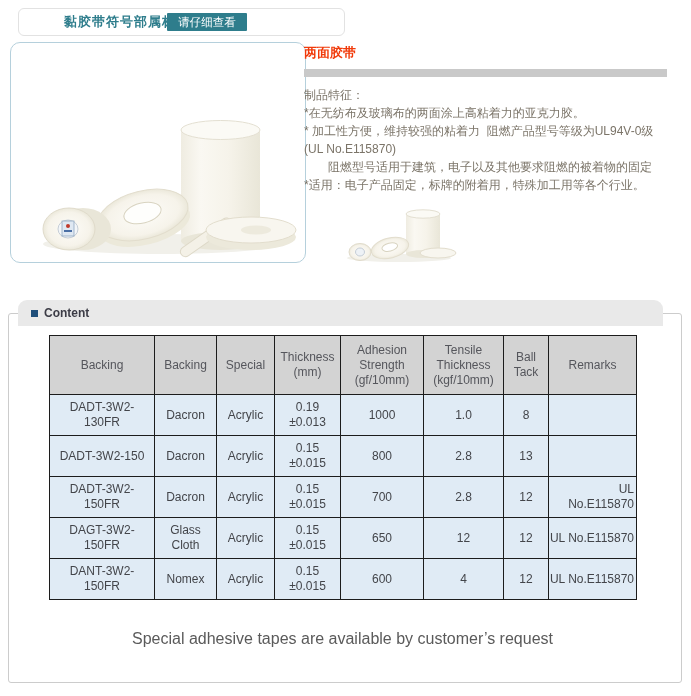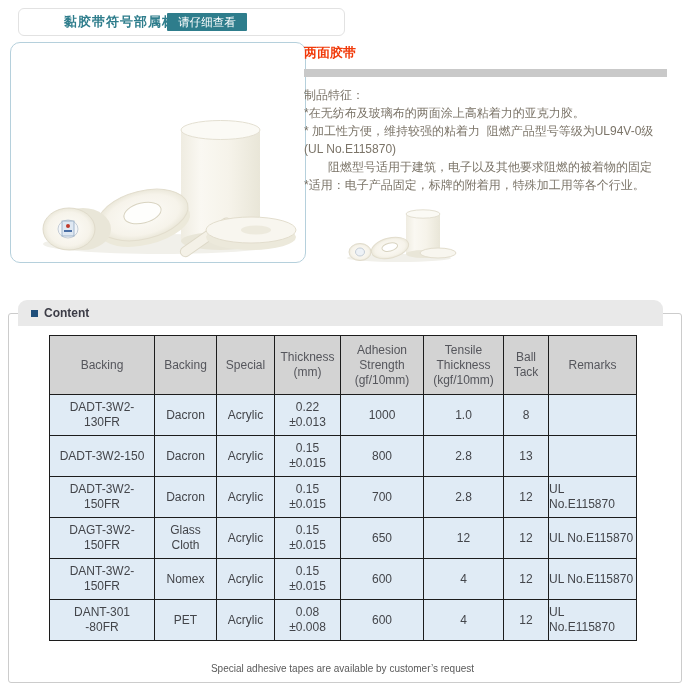--- a/index.html
+++ b/index.html
@@ -27,24 +27,24 @@
     background:#e9e9e9; border-radius:9px 9px 0 0; display:flex; align-items:center; }
   .bullet { width:7px; height:7px; background:var(--bullet-navy,#1f4e7a); margin:0 6px 0 13px; }
   .content-label { font-size:12px; font-weight:bold; color:#3c3c46; }
 
   .spec-table { position:absolute; left:49px; top:335px; border-collapse:collapse; table-layout:fixed;
     width:587px; font-size:12px; }
   .spec-table th { background:var(--table-header-bg,#d3d3d3); color:#55565c; font-weight:normal;
     border:1px solid #1c1c1c; white-space:pre-line; text-align:center; height:54px; line-height:15px; padding:2px; }
   .spec-table td { background:var(--table-row-bg,#e0ebf5); color:#43454a; border:1px solid #1c1c1c;
     white-space:pre-line; text-align:center; height:38px; line-height:15px; padding:1px 2px; }
-  .spec-table td.remarks { text-align:left; padding-left:0;margin-left:23px; }
+  .spec-table td.remarks { text-align:right; padding-left:0;margin-left:23px; }
 
   .footer-note { position:absolute; left:49px; top:630px; width:587px; text-align:center;
-    font-size:10px; color:#5a5a5a;margin-top:33px; }
+    font-size:16px; color:#5a5a5a; }
 </style>
 </head>
 <body>
 
 <div>
 
   <div class="title-box">
     <span class="title-text">黏胶带符号部属标准</span>
     <button class="view-btn">请仔细查看</button>
   </div>
@@ -149,21 +149,21 @@
           <th>Ball
 Tack</th>
           <th>Remarks</th>
         </tr>
     </thead>
     <tbody>
         <tr>
           <td>DADT-3W2-130FR</td>
           <td>Dacron</td>
           <td>Acrylic</td>
-          <td>0.22
+          <td>0.19
 ±0.013</td>
           <td>1000</td>
           <td>1.0</td>
           <td>8</td>
           <td class="remarks"></td>
         </tr>
         <tr>
           <td>DADT-3W2-150</td>
           <td>Dacron</td>
           <td>Acrylic</td>
@@ -202,31 +202,18 @@
           <td>DANT-3W2-150FR</td>
           <td>Nomex</td>
           <td>Acrylic</td>
           <td>0.15
 ±0.015</td>
           <td>600</td>
           <td>4</td>
           <td>12</td>
           <td class="remarks">UL No.E115870</td>
         </tr>
-        <tr>
-          <td>DANT-301
--80FR</td>
-          <td>PET</td>
-          <td>Acrylic</td>
-          <td>0.08
-±0.008</td>
-          <td>600</td>
-          <td>4</td>
-          <td>12</td>
-          <td class="remarks">UL
-No.E115870</td>
-        </tr>
       </tbody>
   </table>
 
   <div class="footer-note">Special adhesive tapes are available by customer’s request</div>
 
 </div>
 
 </body></html>

